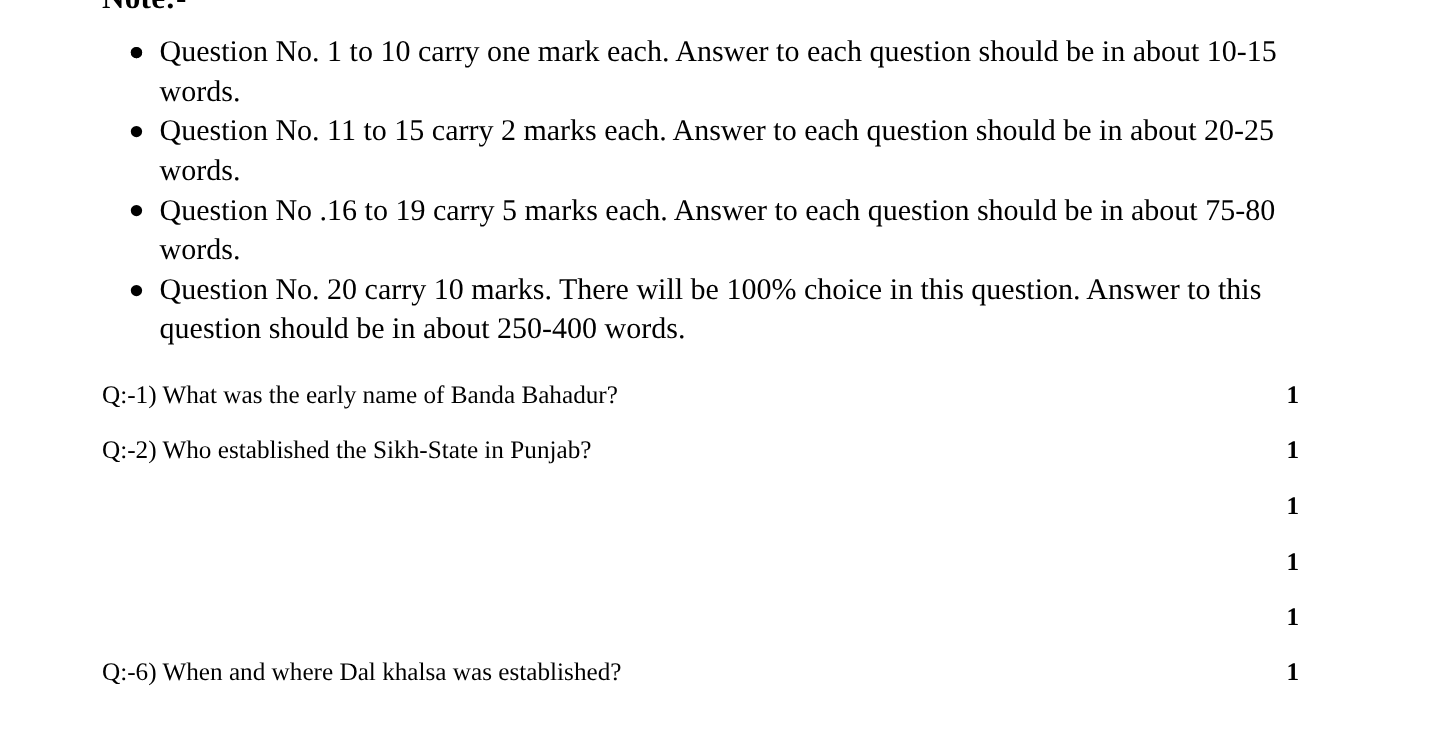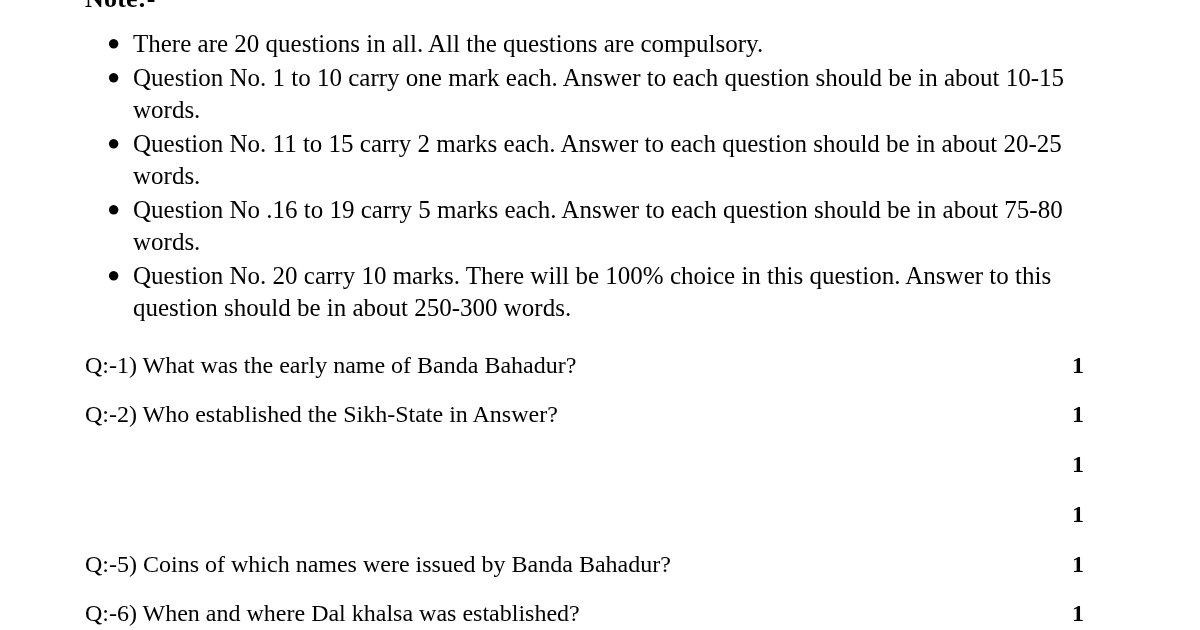--- a/index.html
+++ b/index.html
@@ -50,21 +50,21 @@
     top: 0;
     font-size: 22px;
     line-height: 1.34;
   }
   .questions {
     margin-top: 26px;
   }
   .q-row {
     display: flex;
     align-items: baseline;
-    font-size: 24px;
+    font-size: 21px;
     line-height: 1.2;
     margin-bottom: 21px;
   }
   .q-text {
     flex: 0 1 auto;
     white-space: nowrap;
   }
   .q-spacer {
     flex: 1 1 auto;
   }
@@ -79,66 +79,64 @@
 </head>
 <body>
 
 <div class="page">
 
   <h1 class="note-heading">Note:-</h1>
 
   <ul class="note-list">
     <li>
       <span class="bullet">●</span>
-      <span>There are 20 questions in all. All the questions are compulsory.</span>
     </li>
     <li>
       <span class="bullet">●</span>
       <span>Question No. 1 to 10 carry one mark each. Answer to each question should be in about 10-15 words.</span>
     </li>
     <li>
       <span class="bullet">●</span>
       <span>Question No. 11 to 15 carry 2 marks each. Answer to each question should be in about 20-25 words.</span>
     </li>
     <li>
       <span class="bullet">●</span>
       <span>Question No .16 to 19 carry 5 marks each. Answer to each question should be in about 75-80 words.</span>
     </li>
     <li>
       <span class="bullet">●</span>
-      <span>Question No. 20 carry 10 marks. There will be 100% choice in this question. Answer to this question should be in about 250-300 words.</span>
+      <span>Question No. 20 carry 10 marks. There will be 100% choice in this question. Answer to this question should be in about 250-400 words.</span>
     </li>
   </ul>
 
   <div class="questions">
 
     <div class="q-row">
       <span class="q-text">Q:-1) What was the early name of Banda Bahadur?</span>
       <span class="q-spacer"></span>
       <span class="q-marks">1</span>
     </div>
 
     <div class="q-row">
-      <span class="q-text">Q:-2) Who established the Sikh-State in Answer?</span>
+      <span class="q-text">Q:-2) Who established the Sikh-State in Punjab?</span>
       <span class="q-spacer"></span>
       <span class="q-marks">1</span>
     </div>
 
     <div class="q-row">
       <span class="q-spacer"></span>
       <span class="q-marks">1</span>
     </div>
 
     <div class="q-row">
       <span class="q-spacer"></span>
       <span class="q-marks">1</span>
     </div>
 
     <div class="q-row">
-      <span class="q-text">Q:-5) Coins of which names were issued by Banda Bahadur?</span>
       <span class="q-spacer"></span>
       <span class="q-marks">1</span>
     </div>
 
     <div class="q-row">
       <span class="q-text">Q:-6) When and where Dal khalsa was established?</span>
       <span class="q-spacer"></span>
       <span class="q-marks">1</span>
     </div>
 

